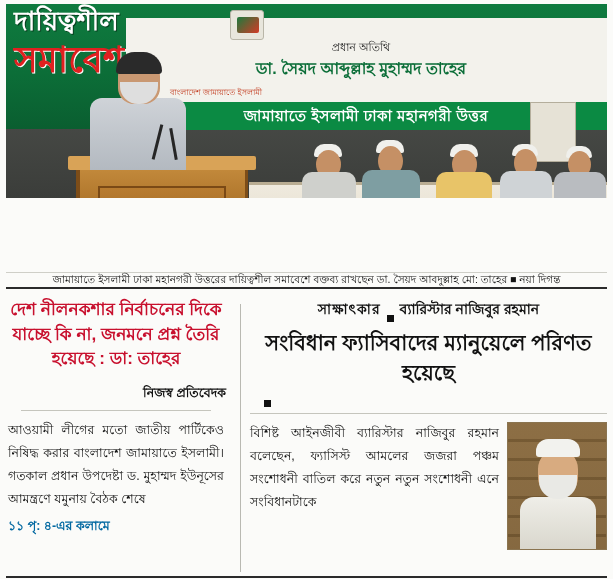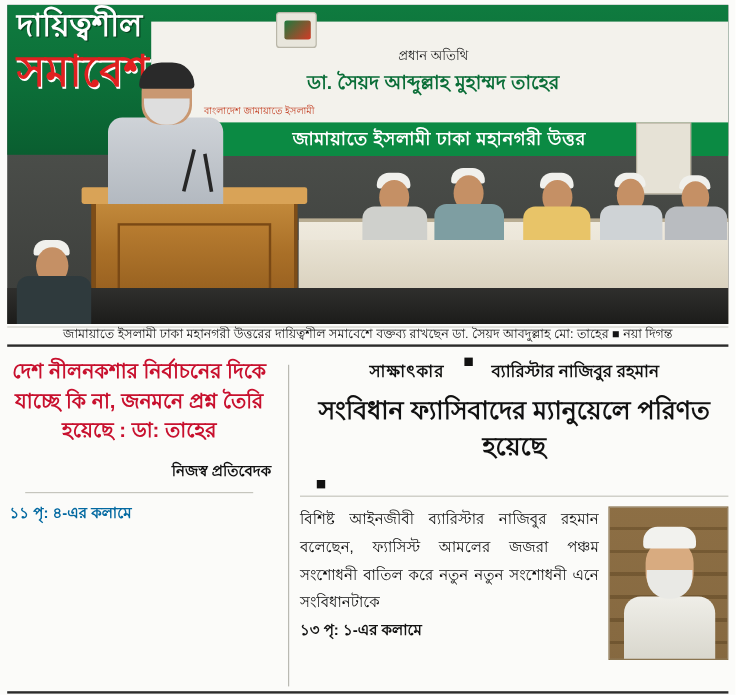--- a/index.html
+++ b/index.html
@@ -13,21 +13,21 @@
     position: relative;
     width: 613px; height: 579px;
     background: #fbfbf9;
     overflow: hidden;
   }
 
   
   .photo {
     position: absolute;
     left: 6px; top: 4px;
-    width: 601px; height: 266px;
+    width: 601px; height: 194px;
     background: linear-gradient(180deg,#6d6f6c 0%,#4c4f4b 40%,#3b3d3a 100%);
     overflow: hidden;
   }
   
   .banner {
     position: absolute; left: 0; top: 0;
     width: 601px; height: 125px;
     background: linear-gradient(180deg,#0f7b3f 0%, #0c6e38 55%, #0a5e30 100%);
   }
   .banner-white {
@@ -274,23 +274,23 @@
     margin-top: 6px;
     font-size: 12.5px;
     font-weight: bold;
     color: #0369a1;
     text-align: justify;
     padding: 0 2px;
   }
 
   .kicker-row {
     display: flex;
-    align-items: flex-start;
+    align-items: flex-end;
     justify-content: center;
-    gap: 16px;
+    gap: 6px;
     padding-top: 2px;
   }
   .kicker-label {
     font-size: 14px;
     font-weight: bold;
     color: #111;
     letter-spacing: 1px;
   }
   .sq {
     width: 7px; height: 7px;
@@ -466,20 +466,21 @@
 
   <div class="caption-bar"></div>
   <div class="caption-text">জামায়াতে ইসলামী ঢাকা মহানগরী উত্তরের দায়িত্বশীল সমাবেশে বক্তব্য রাখছেন ডা. সৈয়দ আবদুল্লাহ মো: তাহের ■ নয়া দিগন্ত</div>
 
   <div class="lower">
 
     <div class="col-left">
       <div class="headline-left">দেশ নীলনকশার নির্বাচনের দিকে যাচ্ছে কি না, জনমনে প্রশ্ন তৈরি হয়েছে : ডা: তাহের</div>
       <div class="byline">নিজস্ব প্রতিবেদক</div>
       <div class="hr-thin"></div>
+      <div class="body-left">আওয়ামী লীগের মতো জাতীয় পার্টিকেও নিষিদ্ধ করার বাংলাদেশ জামায়াতে ইসলামী। গতকাল প্রধান উপদেষ্টা ড. মুহাম্মদ ইউনূসের আমন্ত্রণে যমুনায় বৈঠক শেষে</div>
       <div class="jump-left">১১ পৃ: ৪-এর কলামে</div>
     </div>
 
     <div class="vdivider"></div>
 
     <div class="col-right">
       <div class="kicker-row">
         <span class="kicker-label">সাক্ষাৎকার</span>
         <span class="sq"></span>
         <span class="kicker-name">ব্যারিস্টার নাজিবুর রহমান</span>
@@ -492,19 +493,18 @@
 
       <div class="right-body-wrap">
         <div class="portrait">
           <div class="portrait-shelf"></div>
           <div class="pt-body"></div>
           <div class="pt-head"></div>
           <div class="pt-cap"></div>
           <div class="pt-beard"></div>
         </div>
         <div class="body-right">বিশিষ্ট আইনজীবী ব্যারিস্টার নাজিবুর রহমান বলেছেন, ফ্যাসিস্ট আমলের জজরা পঞ্চম সংশোধনী বাতিল করে নতুন নতুন সংশোধনী এনে সংবিধানটাকে</div>
-        <div class="jump-right">১৩ পৃ: ১-এর কলামে</div>
       </div>
     </div>
   </div>
 
   <div class="bottom-rule"></div>
 </div>
 
 </body></html>

